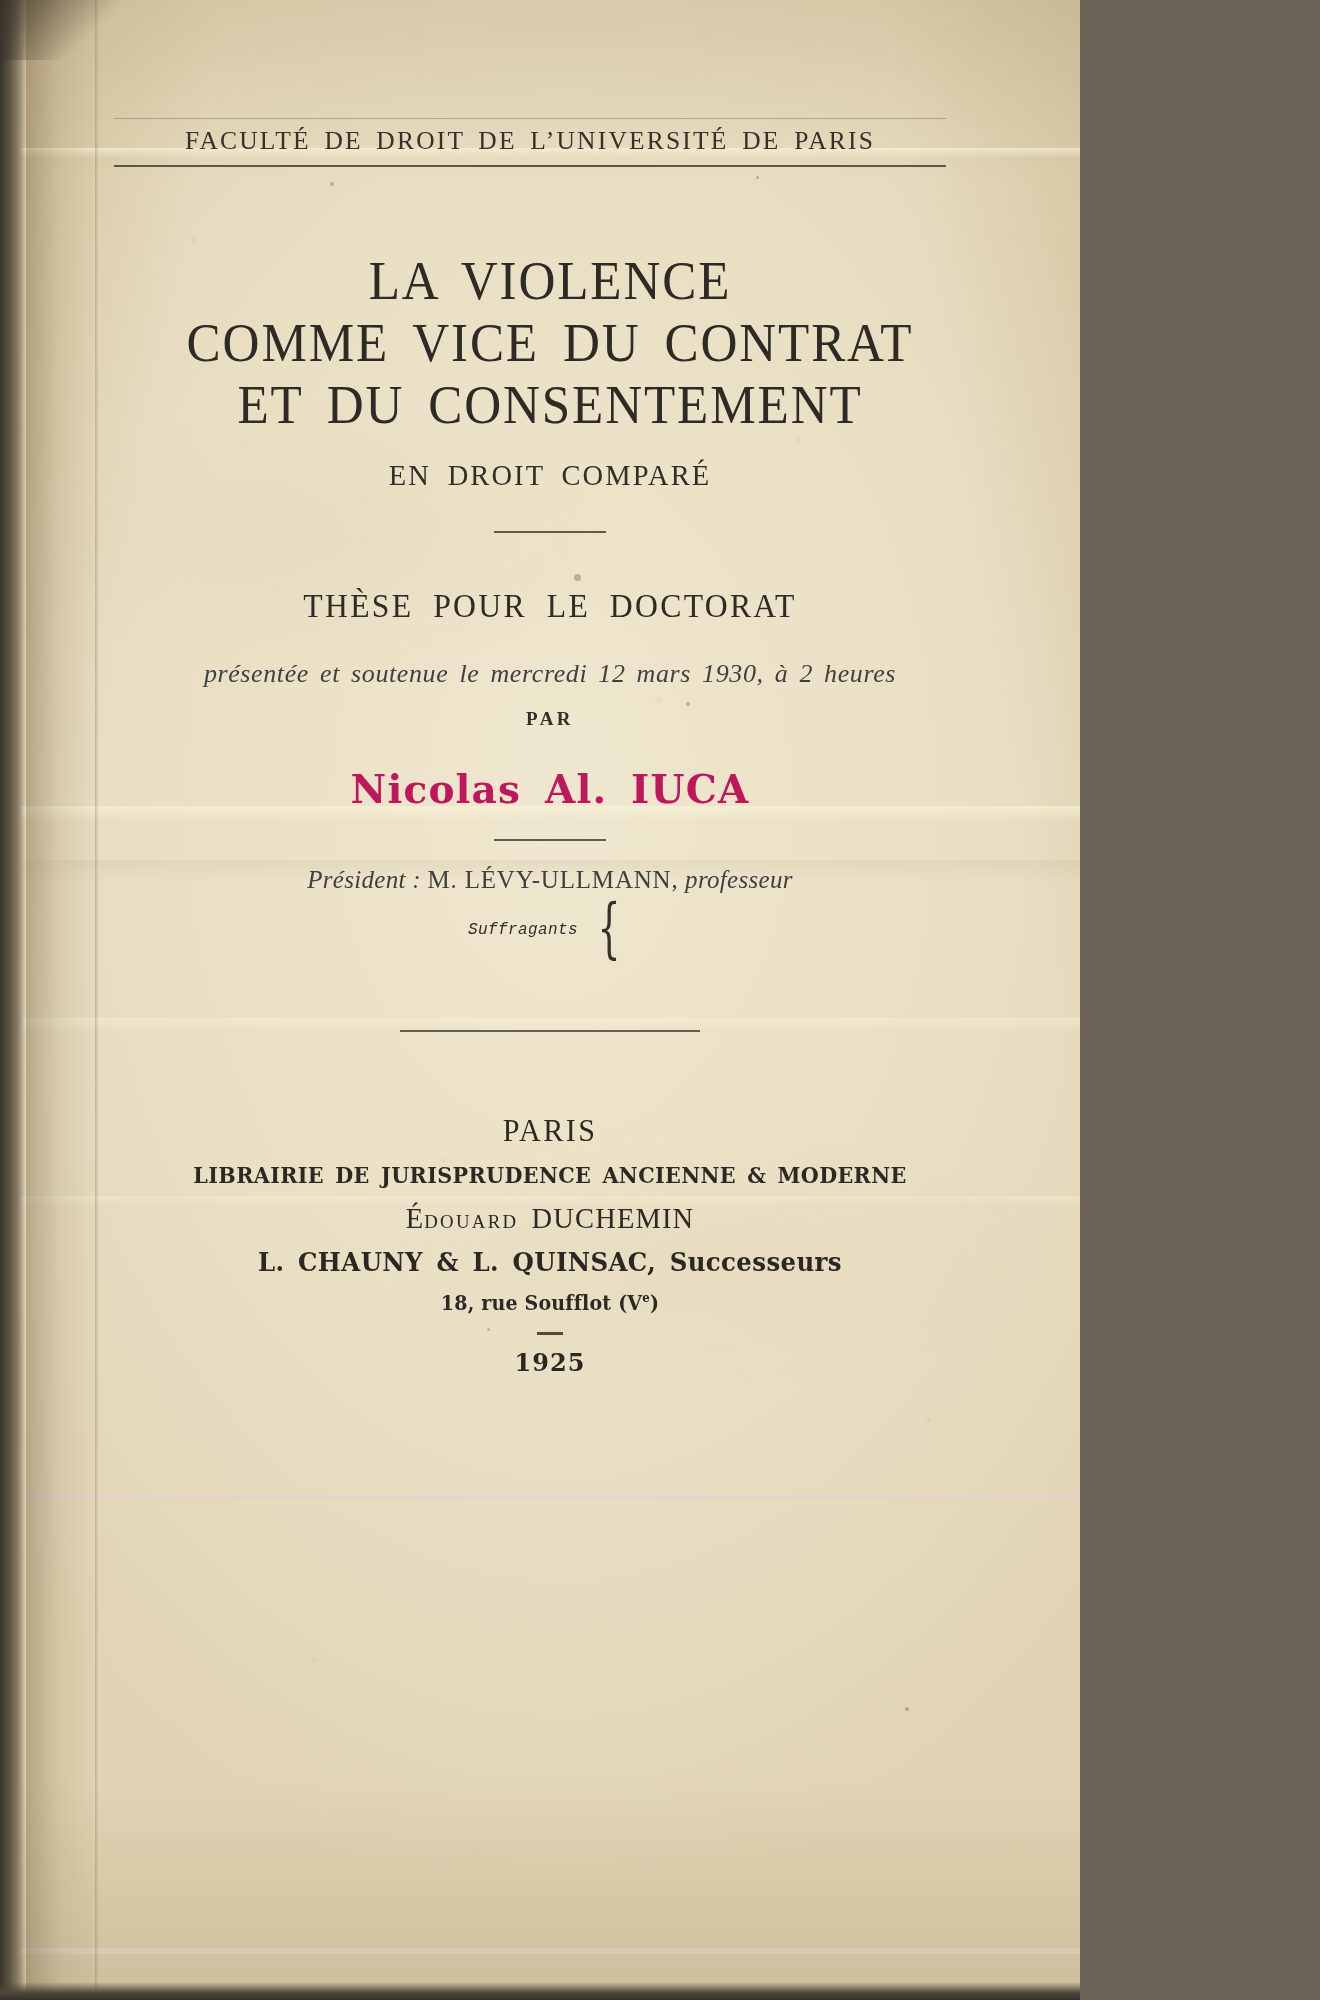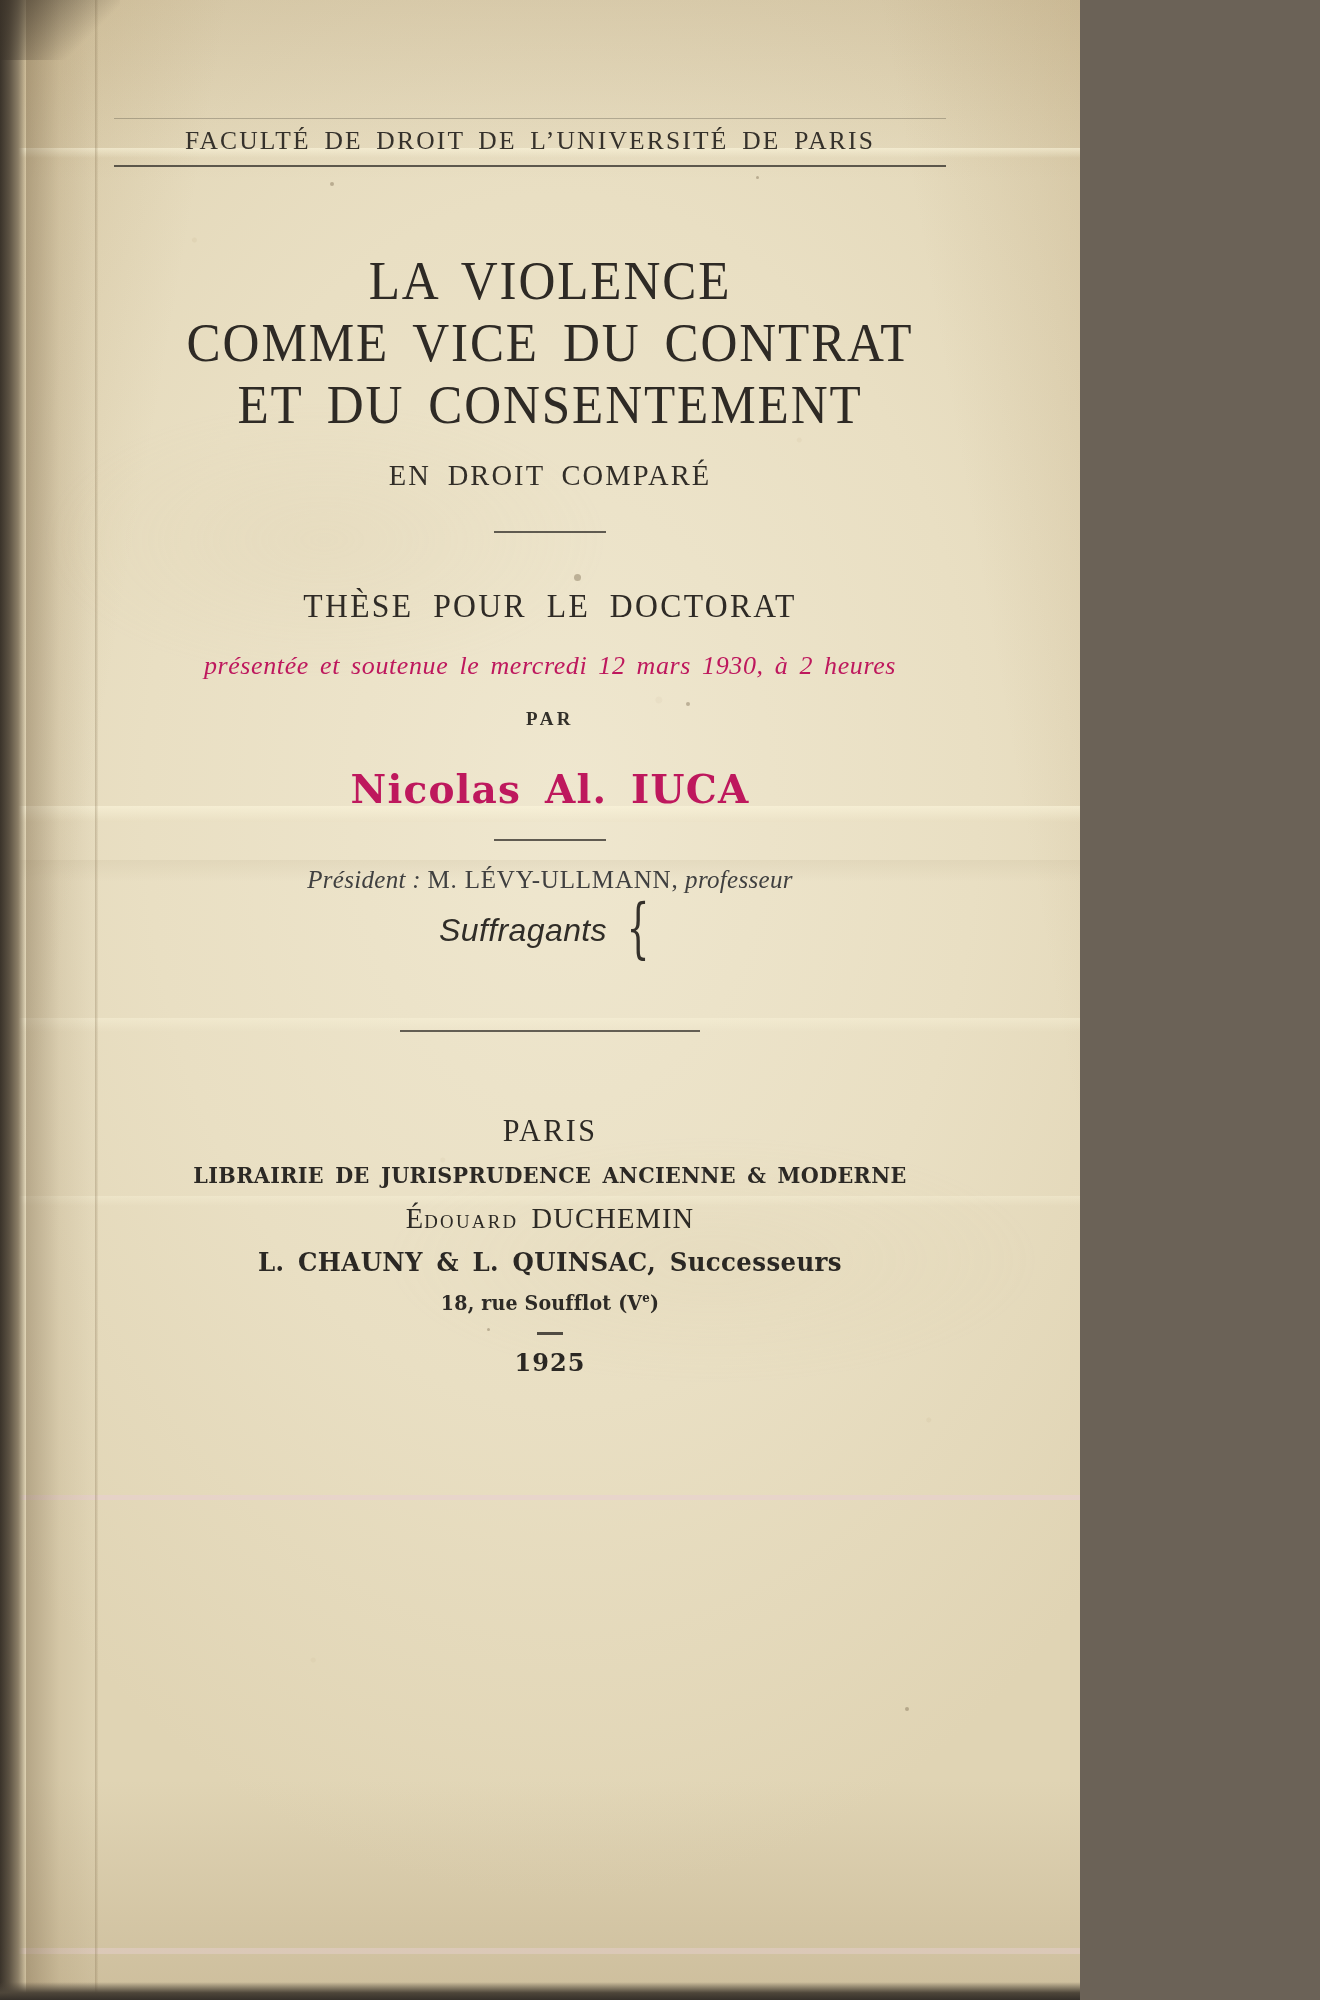--- a/index.html
+++ b/index.html
@@ -184,23 +184,23 @@
     color: #2f2b26;
     text-align: center;
     transform: scaleX(.96);
   }
   .thesis-sub {
     font-family: "Liberation Serif", "DejaVu Serif", serif;
     font-style: italic;
     font-size: 26px;
     letter-spacing: .6px;
     word-spacing: 4px;
-    color: #be185d;
-    text-align: center;
-    margin-top: 26px;
+    color: #404040;
+    text-align: center;
+    margin-top: 34px;
     white-space: nowrap;
   }
 
   
   .author-block {
     position: absolute;
     left: 0;
     top: 708px;
     width: 900px;
     text-align: center;
@@ -241,23 +241,23 @@
   .jury-president .name { font-style: normal; letter-spacing: .8px; }
   .jury-president .role { font-style: italic; }
 
   .suffragants-row {
     display: flex;
     align-items: center;
     justify-content: center;
     margin-top: 10px;
   }
   .suffragants-label {
-    font-family: Liberation Sans, sans-serif;
+    font-family: Liberation Mono, monospace;
     font-style: italic;
-    font-size: 32px;
+    font-size: 16px;
     color: #302d28;
     letter-spacing: .4px;
     white-space: nowrap;
     padding-right: 8px;
   }
   .brace {
     font-family: "DejaVu Serif", "Liberation Serif", serif;
     font-size: 66px;
     line-height: .8;
     color: #35312b;

